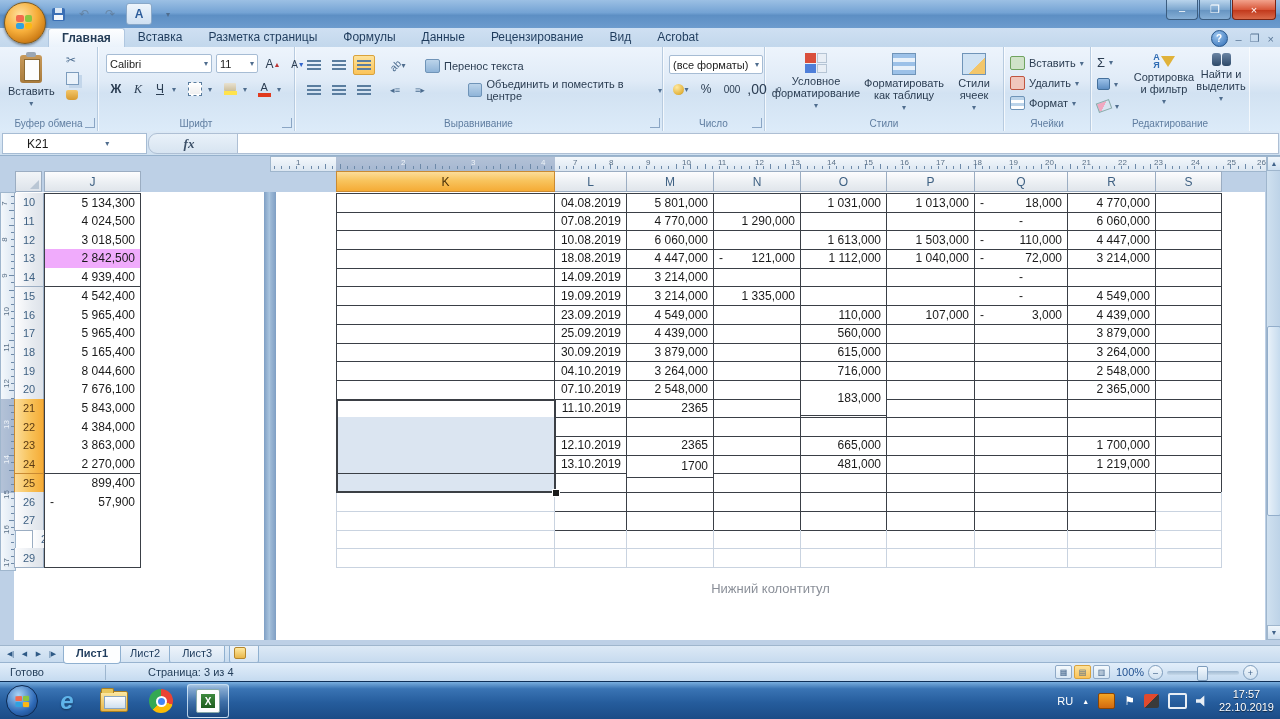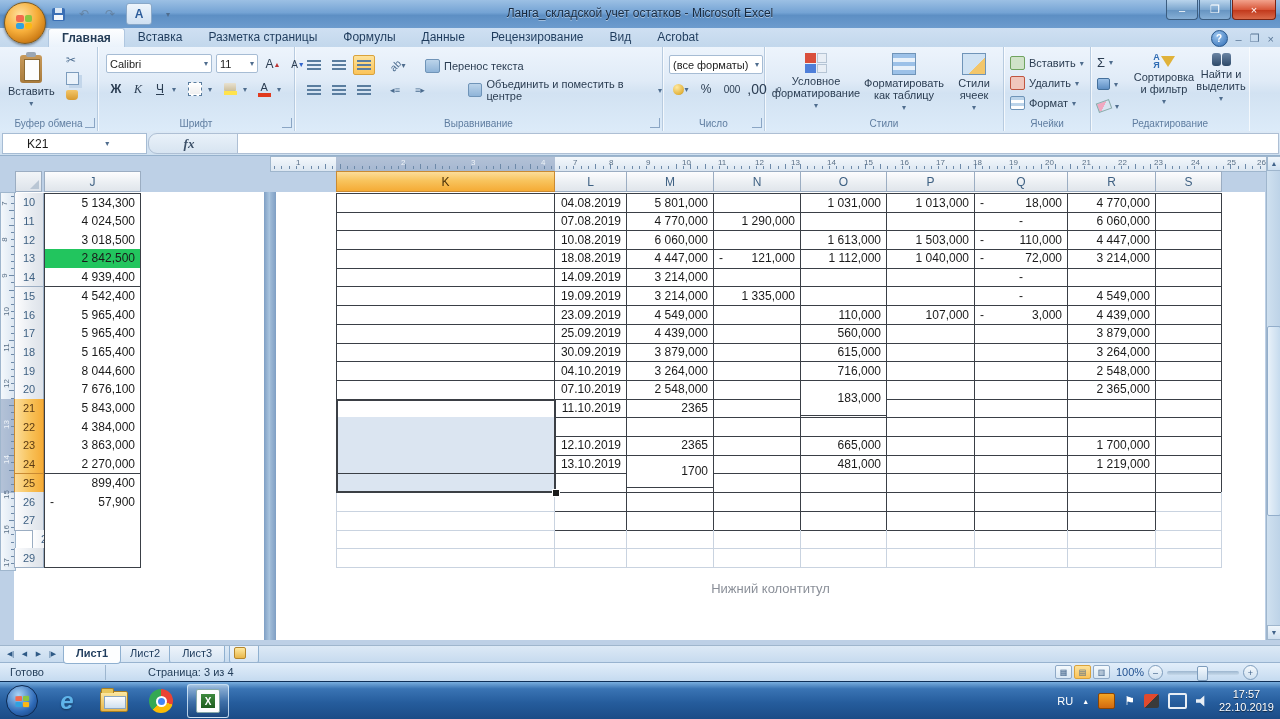--- a/index.html
+++ b/index.html
@@ -152,21 +152,20 @@
     <div class="qbtn ghost">
         <span style="color:#33557c;">↷</span>
       </div>
     <div class="qprev">
         <span>A</span>
       </div>
     <div class="qbtn">
         <span class="arr">▾</span>
       </div>
   </div>
-  <div class="abs title-text">Ланга_складской учет остатков - Microsoft Excel</div>
   <div class="abs wbtns">
     <div class="wbtn">–</div>
     <div class="wbtn">❐</div>
     <div class="wbtn close">×</div>
   </div>
 
   <div class="abs tabrow">
     <div class="rtabs">
         <div class="rtab active">Главная</div>
         <div class="rtab">Вставка</div>
@@ -671,21 +670,21 @@
       <div class="abs rowhdr sel" style="left: 14px; top: 473.5px; width: 30px; height: 19.7px;">25</div>
       <div class="abs rowhdr" style="left: 14px; top: 492.2px; width: 30px; height: 19.7px;">26</div>
       <div class="abs rowhdr" style="left: 14px; top: 510.9px; width: 30px; height: 19.7px;">27</div>
       <div class="abs rowhdr" style="left: 32px; top: 529.6px; width: 30px; height: 19.7px;">28</div>
       <div class="abs rowhdr" style="left: 14px; top: 548.3px; width: 30px; height: 19.7px;">29</div>
     </div>
   <div>
       <div class="abs cell" style="left: 44px; top: 193px; width: 97px; height: 19.7px; border-width: 1px; border-style: solid; border-color: rgb(58, 63, 70); background: rgb(255, 255, 255);">5 134,300</div>
       <div class="abs cell" style="left: 44px; top: 211.7px; width: 97px; height: 19.7px; border-right: 1px solid rgb(58, 63, 70); border-bottom: 1px solid rgb(58, 63, 70); border-left: 1px solid rgb(58, 63, 70); border-top: none; background: rgb(255, 255, 255);">4 024,500</div>
       <div class="abs cell" style="left: 44px; top: 230.4px; width: 97px; height: 19.7px; border-right: 1px solid rgb(58, 63, 70); border-bottom: 1px solid rgb(58, 63, 70); border-left: 1px solid rgb(58, 63, 70); border-top: none; background: rgb(255, 255, 255);">3 018,500</div>
-      <div class="abs cell" style="left: 44px; top: 249.1px; width: 97px; height: 19.7px; border-right: 1px solid rgb(58, 63, 70); border-bottom: 1px solid rgb(58, 63, 70); border-left: 1px solid rgb(58, 63, 70); border-top: none; background: #22c55e;">2 842,500</div>
+      <div class="abs cell" style="left: 44px; top: 249.1px; width: 97px; height: 19.7px; border-right: 1px solid rgb(58, 63, 70); border-bottom: 1px solid rgb(58, 63, 70); border-left: 1px solid rgb(58, 63, 70); border-top: none; background: #f0abfc;">2 842,500</div>
       <div class="abs cell" style="left: 44px; top: 267.8px; width: 97px; height: 19.7px; border-right: 1px solid rgb(58, 63, 70); border-bottom: 1px solid rgb(58, 63, 70); border-left: 1px solid rgb(58, 63, 70); border-top: none; background: rgb(255, 255, 255);">4 939,400</div>
       <div class="abs cell" style="left: 44px; top: 286.5px; width: 97px; height: 19.7px; border-right: 1px solid rgb(58, 63, 70); border-bottom: 1px solid rgb(58, 63, 70); border-left: 1px solid rgb(58, 63, 70); border-top: none; background: rgb(255, 255, 255);">4 542,400</div>
       <div class="abs cell" style="left: 44px; top: 305.2px; width: 97px; height: 19.7px; border-right: 1px solid rgb(58, 63, 70); border-bottom: 1px solid rgb(58, 63, 70); border-left: 1px solid rgb(58, 63, 70); border-top: none; background: rgb(255, 255, 255);">5 965,400</div>
       <div class="abs cell" style="left: 44px; top: 323.9px; width: 97px; height: 19.7px; border-right: 1px solid rgb(58, 63, 70); border-bottom: 1px solid rgb(58, 63, 70); border-left: 1px solid rgb(58, 63, 70); border-top: none; background: rgb(255, 255, 255);">5 965,400</div>
       <div class="abs cell" style="left: 44px; top: 342.6px; width: 97px; height: 19.7px; border-right: 1px solid rgb(58, 63, 70); border-bottom: 1px solid rgb(58, 63, 70); border-left: 1px solid rgb(58, 63, 70); border-top: none; background: rgb(255, 255, 255);">5 165,400</div>
       <div class="abs cell" style="left: 44px; top: 361.3px; width: 97px; height: 19.7px; border-right: 1px solid rgb(58, 63, 70); border-bottom: 1px solid rgb(58, 63, 70); border-left: 1px solid rgb(58, 63, 70); border-top: none; background: rgb(255, 255, 255);">8 044,600</div>
       <div class="abs cell" style="left: 44px; top: 380px; width: 97px; height: 19.7px; border-right: 1px solid rgb(58, 63, 70); border-bottom: 1px solid rgb(58, 63, 70); border-left: 1px solid rgb(58, 63, 70); border-top: none; background: rgb(255, 255, 255);">7 676,100</div>
       <div class="abs cell" style="left: 44px; top: 398.7px; width: 97px; height: 19.7px; border-right: 1px solid rgb(58, 63, 70); border-bottom: 1px solid rgb(58, 63, 70); border-left: 1px solid rgb(58, 63, 70); border-top: none; background: rgb(255, 255, 255);">5 843,000</div>
       <div class="abs cell" style="left: 44px; top: 417.4px; width: 97px; height: 19.7px; border-right: 1px solid rgb(58, 63, 70); border-bottom: 1px solid rgb(58, 63, 70); border-left: 1px solid rgb(58, 63, 70); border-top: none; background: rgb(255, 255, 255);">4 384,000</div>
       <div class="abs cell" style="left: 44px; top: 436.1px; width: 97px; height: 19.7px; border-right: 1px solid rgb(58, 63, 70); border-bottom: 1px solid rgb(58, 63, 70); border-left: 1px solid rgb(58, 63, 70); border-top: none; background: rgb(255, 255, 255);">3 863,000</div>
@@ -836,21 +835,21 @@
       <div class="abs cell" style="left: 555px; top: 436.1px; width: 72px; height: 19.7px; border-right: 1px solid rgb(58, 63, 70); border-bottom: 1px solid rgb(58, 63, 70); border-left: none; border-top: none; background: transparent;">12.10.2019</div>
       <div class="abs cell" style="left: 627px; top: 436.1px; width: 87px; height: 19.7px; border-right: 1px solid rgb(58, 63, 70); border-bottom: 1px solid rgb(58, 63, 70); border-left: none; border-top: none; background: transparent;">2365</div>
       <div class="abs cell" style="left: 714px; top: 436.1px; width: 87px; height: 19.7px; border-right: 1px solid rgb(58, 63, 70); border-bottom: 1px solid rgb(58, 63, 70); border-left: none; border-top: none; background: transparent;"></div>
       <div class="abs cell" style="left: 801px; top: 436.1px; width: 86px; height: 19.7px; border-right: 1px solid rgb(58, 63, 70); border-bottom: 1px solid rgb(58, 63, 70); border-left: none; border-top: none; background: transparent;">665,000</div>
       <div class="abs cell" style="left: 887px; top: 436.1px; width: 88px; height: 19.7px; border-right: 1px solid rgb(58, 63, 70); border-bottom: 1px solid rgb(58, 63, 70); border-left: none; border-top: none; background: transparent;"></div>
       <div class="abs cell" style="left: 975px; top: 436.1px; width: 93px; height: 19.7px; border-right: 1px solid rgb(58, 63, 70); border-bottom: 1px solid rgb(58, 63, 70); border-left: none; border-top: none; background: transparent;"></div>
       <div class="abs cell" style="left: 1068px; top: 436.1px; width: 88px; height: 19.7px; border-right: 1px solid rgb(58, 63, 70); border-bottom: 1px solid rgb(58, 63, 70); border-left: none; border-top: none; background: transparent;">1 700,000</div>
       <div class="abs cell" style="left: 1156px; top: 436.1px; width: 66px; height: 19.7px; border-right: 1px solid rgb(58, 63, 70); border-bottom: 1px solid rgb(58, 63, 70); border-left: none; border-top: none; background: transparent;"></div>
       <div class="abs cell" style="left: 336px; top: 454.8px; width: 219px; height: 19.7px; border-right: 1px solid rgb(58, 63, 70); border-bottom: 1px solid rgb(58, 63, 70); border-left: 1px solid rgb(58, 63, 70); border-top: none; background: rgb(219, 229, 241);"></div>
       <div class="abs cell" style="left: 555px; top: 454.8px; width: 72px; height: 19.7px; border-right: 1px solid rgb(58, 63, 70); border-bottom: 1px solid rgb(58, 63, 70); border-left: none; border-top: none; background: transparent;">13.10.2019</div>
-      <div class="abs cell" style="left: 627px; top: 454.8px; width: 87px; height: 33px; border-right: 1px solid rgb(58, 63, 70); border-bottom: 1px solid rgb(58, 63, 70); border-left: none; border-top: none; background: transparent;">1700</div>
+      <div class="abs cell" style="left: 627px; top: 454.8px; width: 87px; height: 23px; border-right: 1px solid rgb(58, 63, 70); border-bottom: 1px solid rgb(58, 63, 70); border-left: none; border-top: none; background: transparent;">1700</div>
       <div class="abs cell" style="left: 714px; top: 454.8px; width: 87px; height: 19.7px; border-right: 1px solid rgb(58, 63, 70); border-bottom: 1px solid rgb(58, 63, 70); border-left: none; border-top: none; background: transparent;"></div>
       <div class="abs cell" style="left: 801px; top: 454.8px; width: 86px; height: 19.7px; border-right: 1px solid rgb(58, 63, 70); border-bottom: 1px solid rgb(58, 63, 70); border-left: none; border-top: none; background: transparent;">481,000</div>
       <div class="abs cell" style="left: 887px; top: 454.8px; width: 88px; height: 19.7px; border-right: 1px solid rgb(58, 63, 70); border-bottom: 1px solid rgb(58, 63, 70); border-left: none; border-top: none; background: transparent;"></div>
       <div class="abs cell" style="left: 975px; top: 454.8px; width: 93px; height: 19.7px; border-right: 1px solid rgb(58, 63, 70); border-bottom: 1px solid rgb(58, 63, 70); border-left: none; border-top: none; background: transparent;"></div>
       <div class="abs cell" style="left: 1068px; top: 454.8px; width: 88px; height: 19.7px; border-right: 1px solid rgb(58, 63, 70); border-bottom: 1px solid rgb(58, 63, 70); border-left: none; border-top: none; background: transparent;">1 219,000</div>
       <div class="abs cell" style="left: 1156px; top: 454.8px; width: 66px; height: 19.7px; border-right: 1px solid rgb(58, 63, 70); border-bottom: 1px solid rgb(58, 63, 70); border-left: none; border-top: none; background: transparent;"></div>
       <div class="abs cell" style="left: 336px; top: 473.5px; width: 219px; height: 19.7px; border-right: 1px solid rgb(58, 63, 70); border-bottom: 1px solid rgb(58, 63, 70); border-left: 1px solid rgb(58, 63, 70); border-top: none; background: rgb(219, 229, 241);"></div>
       <div class="abs cell" style="left: 555px; top: 473.5px; width: 72px; height: 19.7px; border-right: 1px solid rgb(58, 63, 70); border-bottom: 1px solid rgb(58, 63, 70); border-left: none; border-top: none; background: transparent;"></div>
       <div class="abs cell" style="left: 627px; top: 473.5px; width: 87px; height: 19.7px; border-right: 1px solid rgb(58, 63, 70); border-bottom: 1px solid rgb(58, 63, 70); border-left: none; border-top: none; background: transparent;"></div>
       <div class="abs cell" style="left: 714px; top: 473.5px; width: 87px; height: 19.7px; border-right: 1px solid rgb(58, 63, 70); border-bottom: 1px solid rgb(58, 63, 70); border-left: none; border-top: none; background: transparent;"></div>

